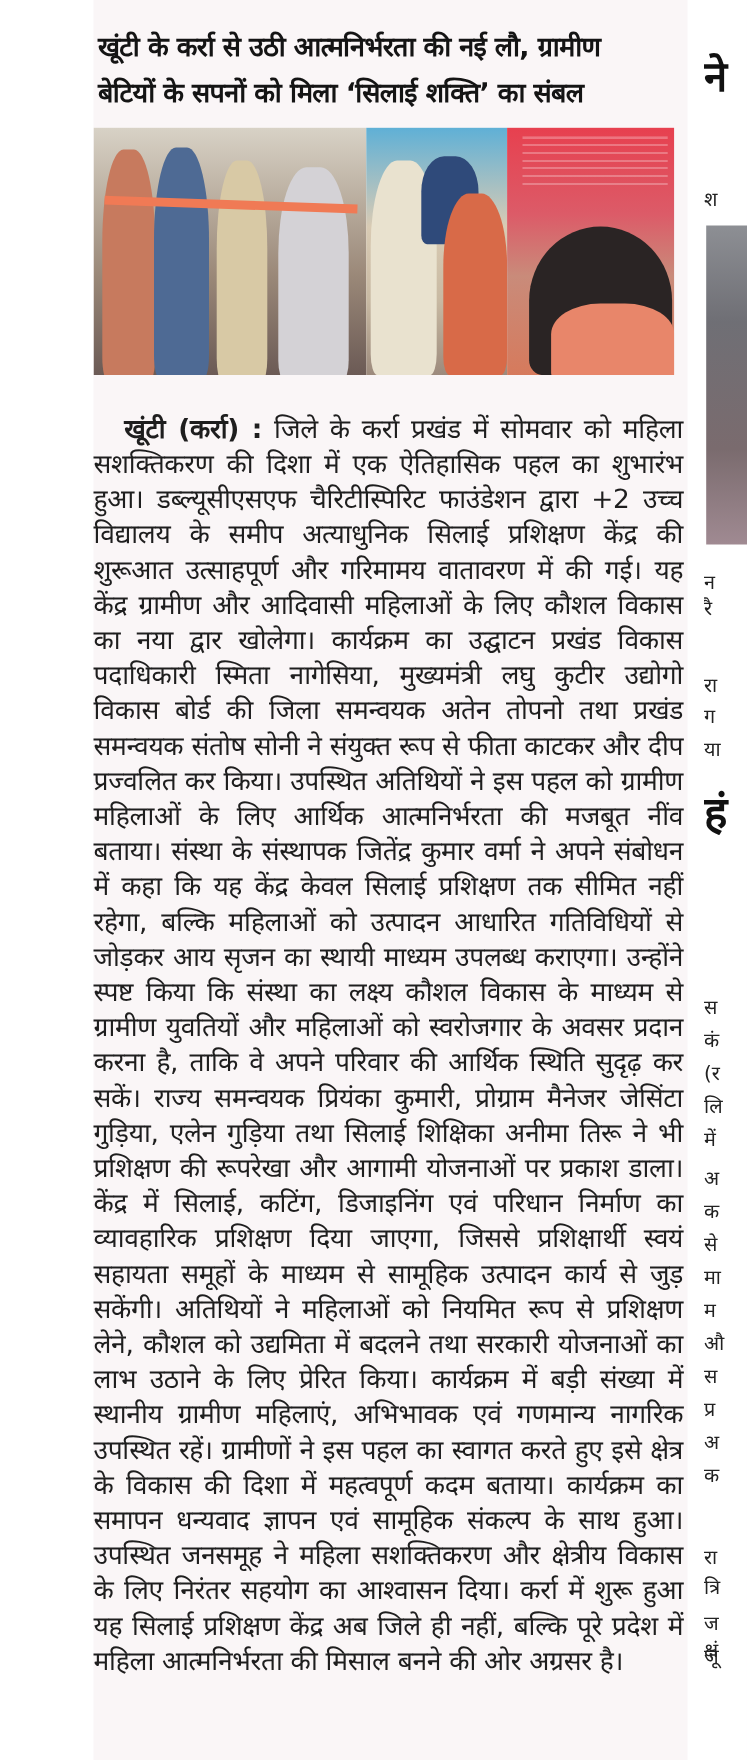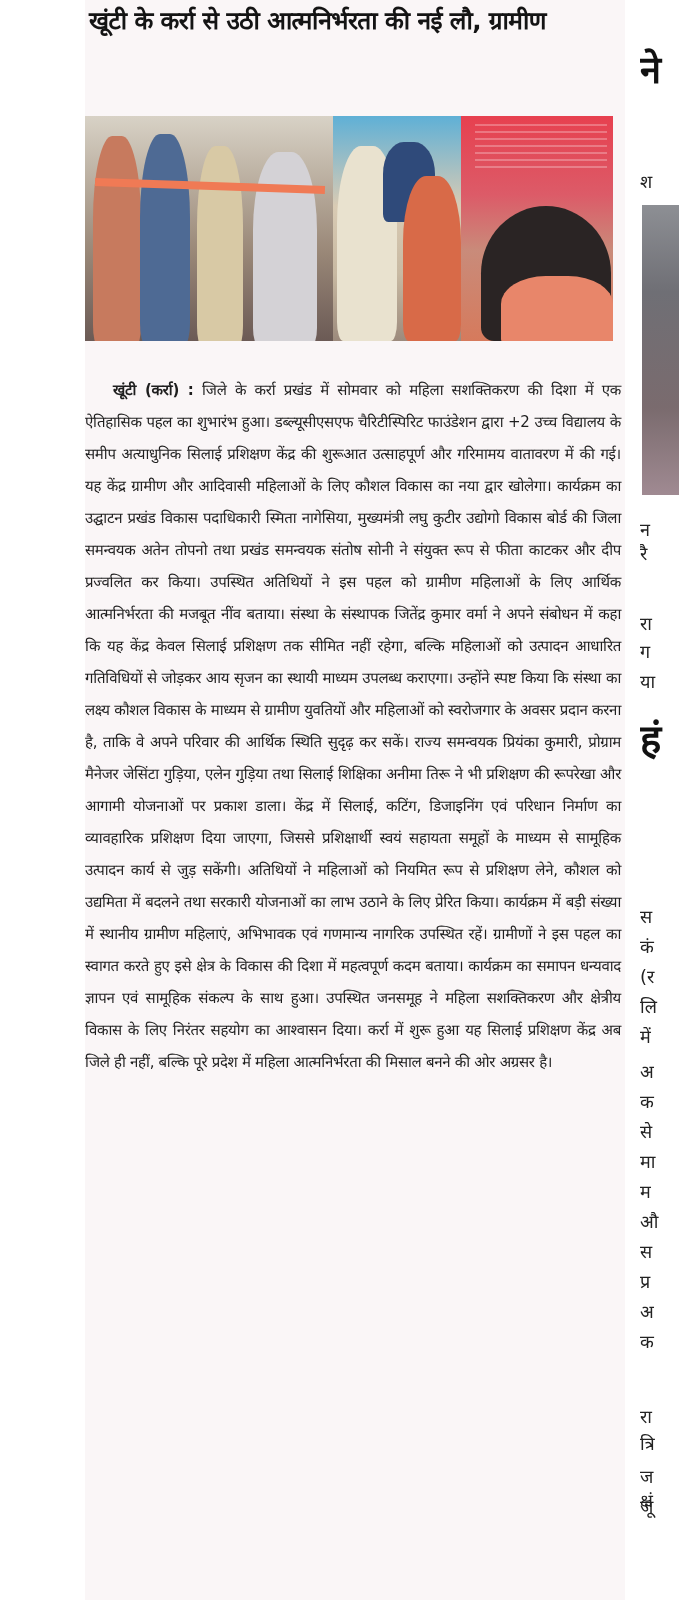--- a/index.html
+++ b/index.html
@@ -7,21 +7,21 @@
     width:679px; height:1600px; overflow:hidden; position:relative;
     background:#ffffff;
     font-family:"DejaVu Sans", "Liberation Sans", sans-serif;
     color:#1a1a1a;
   }
   .article {
     position:absolute; left:85px; top:0; width:540px; height:1600px;
     background:#faf6f7;
   }
   .headline {
-    margin:0; padding:0 6px 0 4px;
+    margin:0; padding:22px 6px 0 4px;
     font-family:"DejaVu Sans", sans-serif;
     font-weight:bold; font-size:24.5px; line-height:42px;
     letter-spacing:-0.6px; color:#141414; white-space:nowrap;
   }
   .photo {
     position:absolute; left:0; top:116px; width:528px; height:225px;
     display:flex; overflow:hidden;
   }
   .photo .panel { position:relative; height:100%; overflow:hidden; }
   .p1 { width:248px; background:linear-gradient(180deg,#d8d2c6 0%,#b9ad9e 30%,#9a8878 60%,#6b5a55 100%); }
@@ -31,41 +31,42 @@
   .fig { position:absolute; border-radius:40% 40% 10% 10%; }
   .banner-text { position:absolute; left:14px; top:8px; right:6px; height:46px;
     background:repeating-linear-gradient(180deg,#ffffff44 0 2px,transparent 2px 7px); }
   .byline {
     position:absolute; left:0; width:540px; top:344px;
     text-align:center; font-weight:bold; font-size:19px; line-height:30px;
     letter-spacing:0.5px; word-spacing:8px;
   }
   .body-text {
     position:absolute; left:0; top:374px; width:536px;
-    font-size:15px; line-height:32px; text-align:justify;
+    font-size:24px; line-height:32px; text-align:justify;
     letter-spacing:-0.3px; color:#1e1e1e;
   }
   .body-text p { margin:0; text-indent:28px; }
   .dateline { font-weight:bold; }
   .next-col {
     position:absolute; left:640px; top:0; width:39px; height:1600px; overflow:hidden;
   }
   .nc-head { position:absolute; left:0; top:40px; font-size:38px; font-weight:bold; line-height:60px; color:#111; }
   .nc-top { position:absolute; left:0; top:-12px; font-size:38px; font-weight:bold; color:#111; }
   .nc-photo { position:absolute; left:2px; top:205px; width:40px; height:290px;
     background:linear-gradient(180deg,#8d8f94 0%,#6f6f75 30%,#7a6b6e 70%,#a08a92 100%); }
   .nc-line { position:absolute; left:0; font-size:18px; line-height:24px; white-space:nowrap; color:#222; }
   .nc-big { position:absolute; left:0; top:710px; font-size:40px; font-weight:bold; color:#111; }
 </style>
 </head>
 <body>
 
 <div class="article">
   <h1 class="headline">
     <div>खूंटी के कर्रा से उठी आत्मनिर्भरता की नई लौ, ग्रामीण</div>
+    <div>बेटियों के सपनों को मिला ‘सिलाई शक्ति’ का संबल</div>
   </h1>
 
   <div class="photo">
     <div class="panel p1">
       <div class="fig" style="left:8px;top:20px;width:48px;height:210px;background:#c77a5e;"></div>
       <div class="fig" style="left:55px;top:18px;width:50px;height:210px;background:#4e6a94;"></div>
       <div class="fig" style="left:112px;top:30px;width:46px;height:200px;background:#d8c9a5;"></div>
       <div class="fig" style="left:168px;top:36px;width:64px;height:195px;background:#d4d2d6;"></div>
       <div class="ribbon" style="left:10px;top:66px;width:230px;transform:rotate(2deg);"></div>
     </div>

